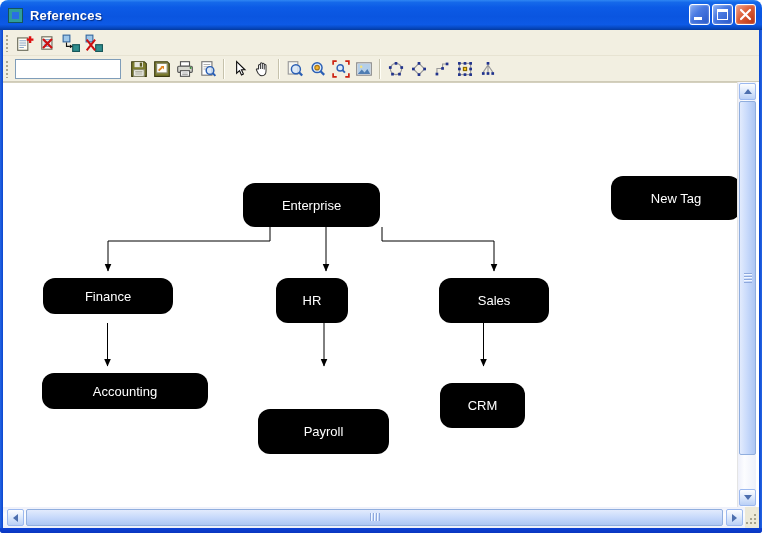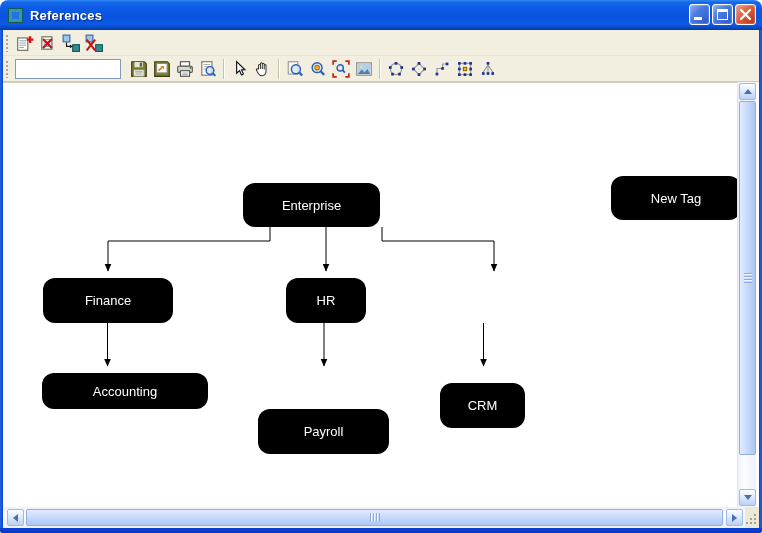--- a/index.html
+++ b/index.html
@@ -317,22 +317,23 @@
         <path d="M267 144 V158 H105 V188" marker-end="url(#arr)"></path>
         <path d="M323 144 V188" marker-end="url(#arr)"></path>
         <path d="M379 144 V158 H491 V188" marker-end="url(#arr)"></path>
         <path d="M104.5 240 V283" marker-end="url(#arr)"></path>
         <path d="M321 240 V283" marker-end="url(#arr)"></path>
         <path d="M480.5 240 V283" marker-end="url(#arr)"></path>
       </g>
     </svg>
     <div class="node" style="left:240px;top:100px;width:137px;height:44px;">Enterprise</div>
     <div class="node" style="left:587px;top:93px;width:130px;height:44px;margin-left:21px;">New Tag</div>
-    <div class="node" style="left:40px;top:195px;width:130px;height:45px;">Finance</div>
-    <div class="node" style="left:283px;top:195px;width:80px;height:45px;">HR</div>
+    <div class="node" style="left:40px;top:195px;width:130px;height:36px;">Finance</div>
+    <div class="node" style="left:273px;top:195px;width:72px;height:45px;">HR</div>
+    <div class="node" style="left:436px;top:195px;width:110px;height:45px;">Sales</div>
     <div class="node" style="left:39px;top:290px;width:166px;height:36px;">Accounting</div>
     <div class="node" style="left:255px;top:290px;width:131px;height:45px;margin-top:36px;">Payroll</div>
     <div class="node" style="left:437px;top:290px;width:85px;height:45px;margin-top:10px;">CRM</div>
   </div>
 
   <div class="vscroll">
     <div class="sbtn up">
         <span class="tri up"></span>
       </div>
     <div class="vthumb">

